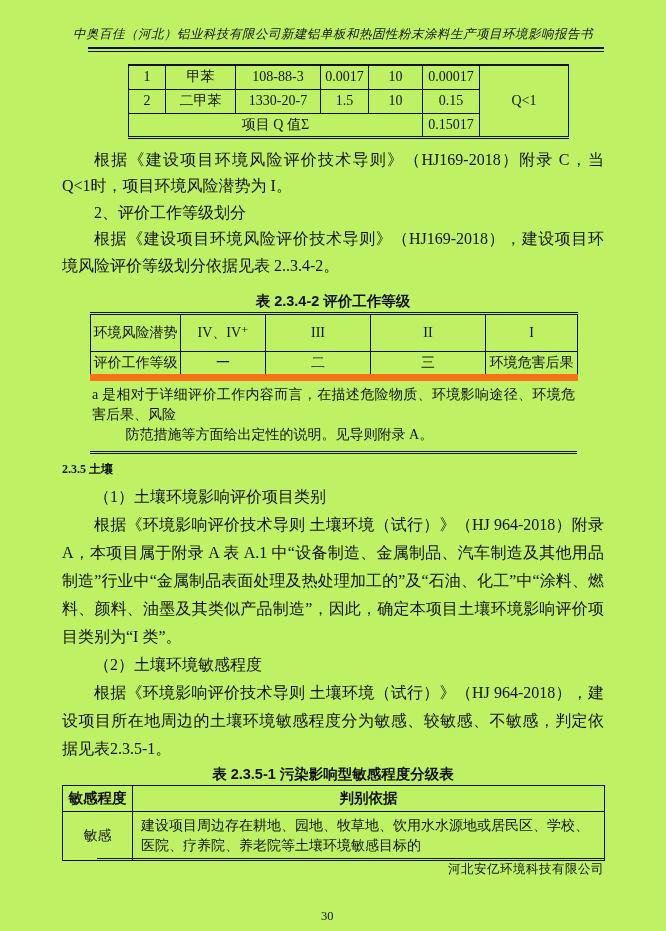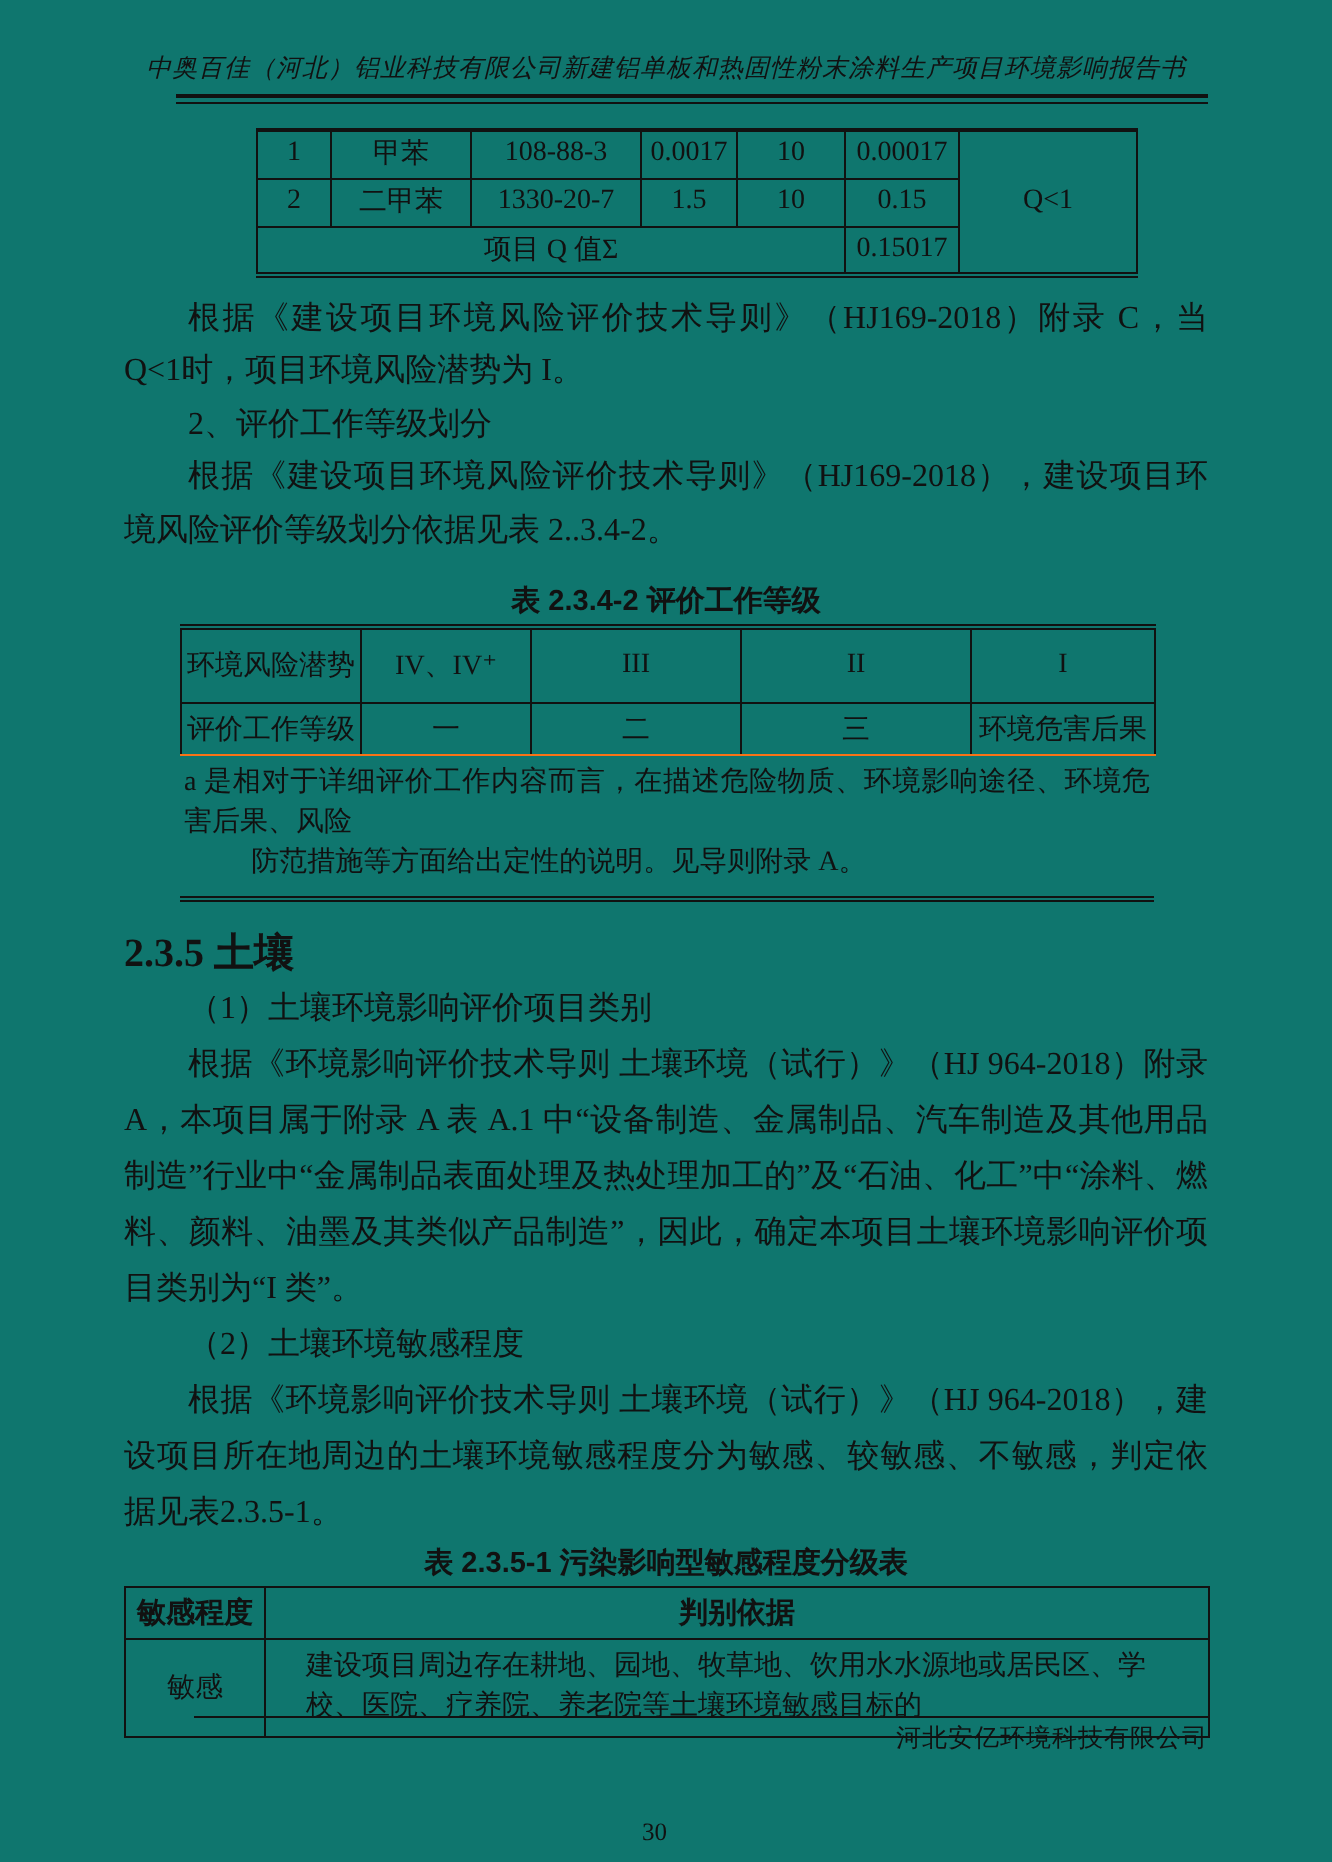--- a/index.html
+++ b/index.html
@@ -1,20 +1,20 @@
 <!DOCTYPE html>
 <html><head>
 <meta charset="utf-8">
 <style>
   * { margin:0; padding:0; box-sizing:border-box; }
   html,body { background:#ffffff; }
   .page {
     position:relative;
     width:666px; height:931px;
-    background:#0f766e;
+    background:#bef264;
     color:#111;
     font-family:"Liberation Serif","DejaVu Serif",serif;
     padding:26px 62px 0 62px;
     overflow:hidden;
   }
   
   .doc-header { text-align:center; font-size:12.5px; font-style:italic; letter-spacing:0.5px; white-space:nowrap; }
   .header-rule { margin:4px 0 0 26px; height:5px; border-top:2.5px solid #111; border-bottom:1px solid #111; }
   
   table { border-collapse:collapse; table-layout:fixed; }
@@ -25,30 +25,30 @@
   .t1 td { height:24px; }
   
   .para { font-size:16px; line-height:26.5px; text-align:justify; text-indent:2em; }
   .lh28 { line-height:28px; }
   .p1 { margin-top:8px; }
   
   .t2-title { margin-top:14px; line-height:17px; }
   .t2-wrap { width:487px; margin:2px 0 0 28px; border-bottom:3px double #111; }
   .t2 { width:487px; border-top:3px double #111; }
   .t2 tr.r1 td { height:38px; }
-  .t2 tr.r2 td { height:26px; border-bottom:1px solid #f97316;font-family:Liberation Serif, serif; }
+  .t2 tr.r2 td { height:26px; border-bottom:7px solid #f97316;font-family:Liberation Serif, serif; }
   .t2-footnote { font-size:14px; line-height:20px; padding:4px 2px 6px 2px; text-align:justify; }
   .t2-footnote .fn2 { padding-left:2.4em; }
   
-  .h-soil { font-size:20px; font-weight:bold; line-height:28px; margin-top:12px; }
+  .h-soil { font-size:12px; font-weight:bold; line-height:28px; margin-top:1px; }
   
   .t3-title { margin-top:2px; line-height:18px; }
   .t3 { width:542px; margin-top:2px; border:1.5px solid #111; }
   .t3 td.hdr { font-family:Liberation Mono, monospace; font-weight:bold; font-size:14.5px; height:26px; }
-  .t3 td.crit { text-align:left; padding:4px 20px; line-height:20px; font-size:14px; }
+  .t3 td.crit { text-align:left; padding:4px 8px; line-height:20px; font-size:14px; }
   .t3 td.level { height:44px; }
   
   .footer { position:absolute; left:97px; top:858px; width:507px; border-top:1.2px solid #111; height:22px; }
   .footer .page-num { position:absolute; left:224px; top:2px; font-size:12.5px;margin-top:48px; }
   .footer .company { position:absolute; right:0; top:2px; font-size:12.5px; letter-spacing:0.5px; }
 </style>
 </head>
 <body>
 
 <div class="page">

